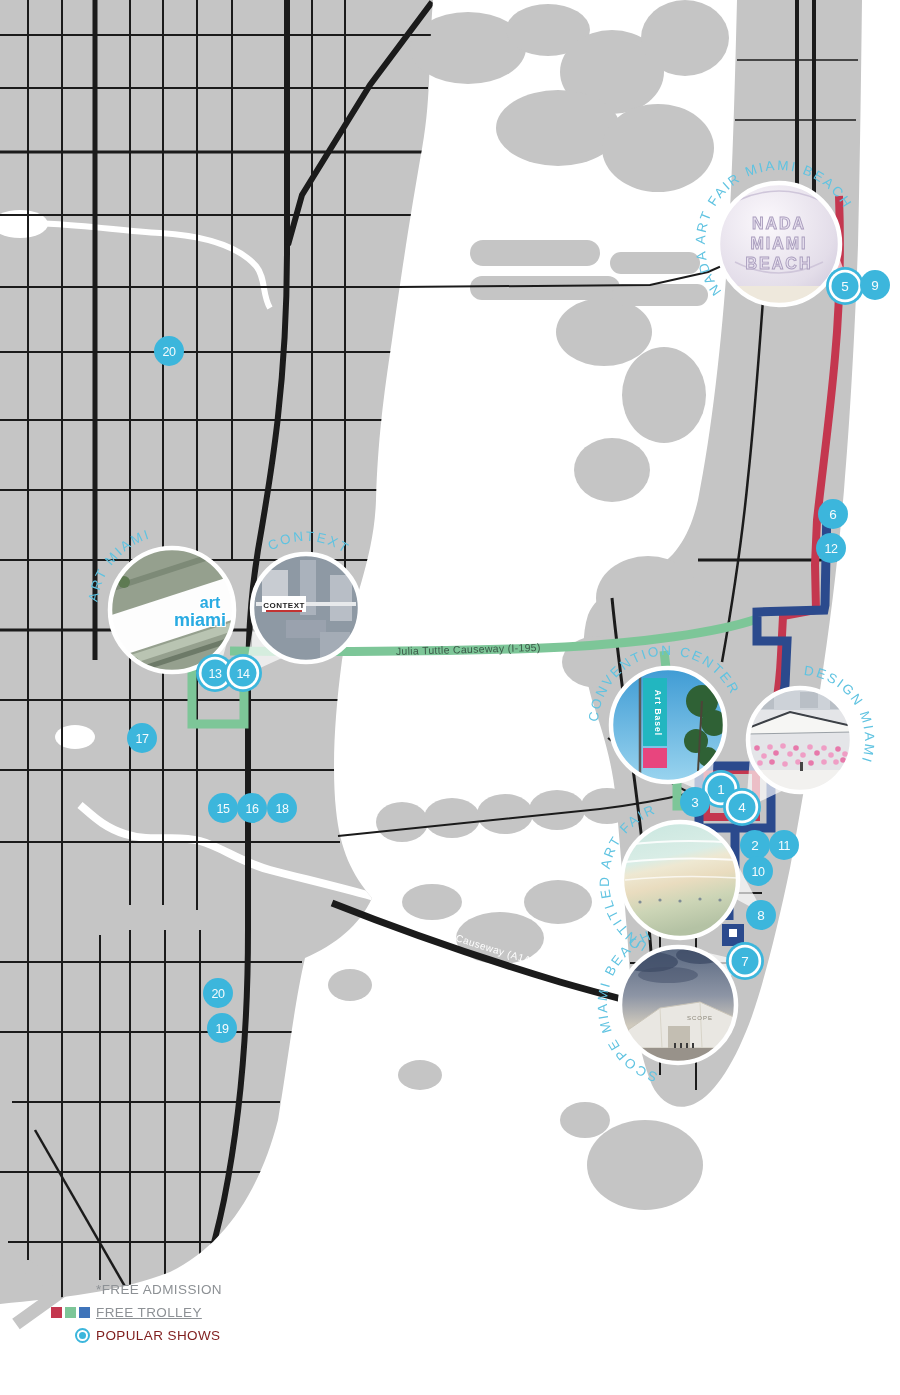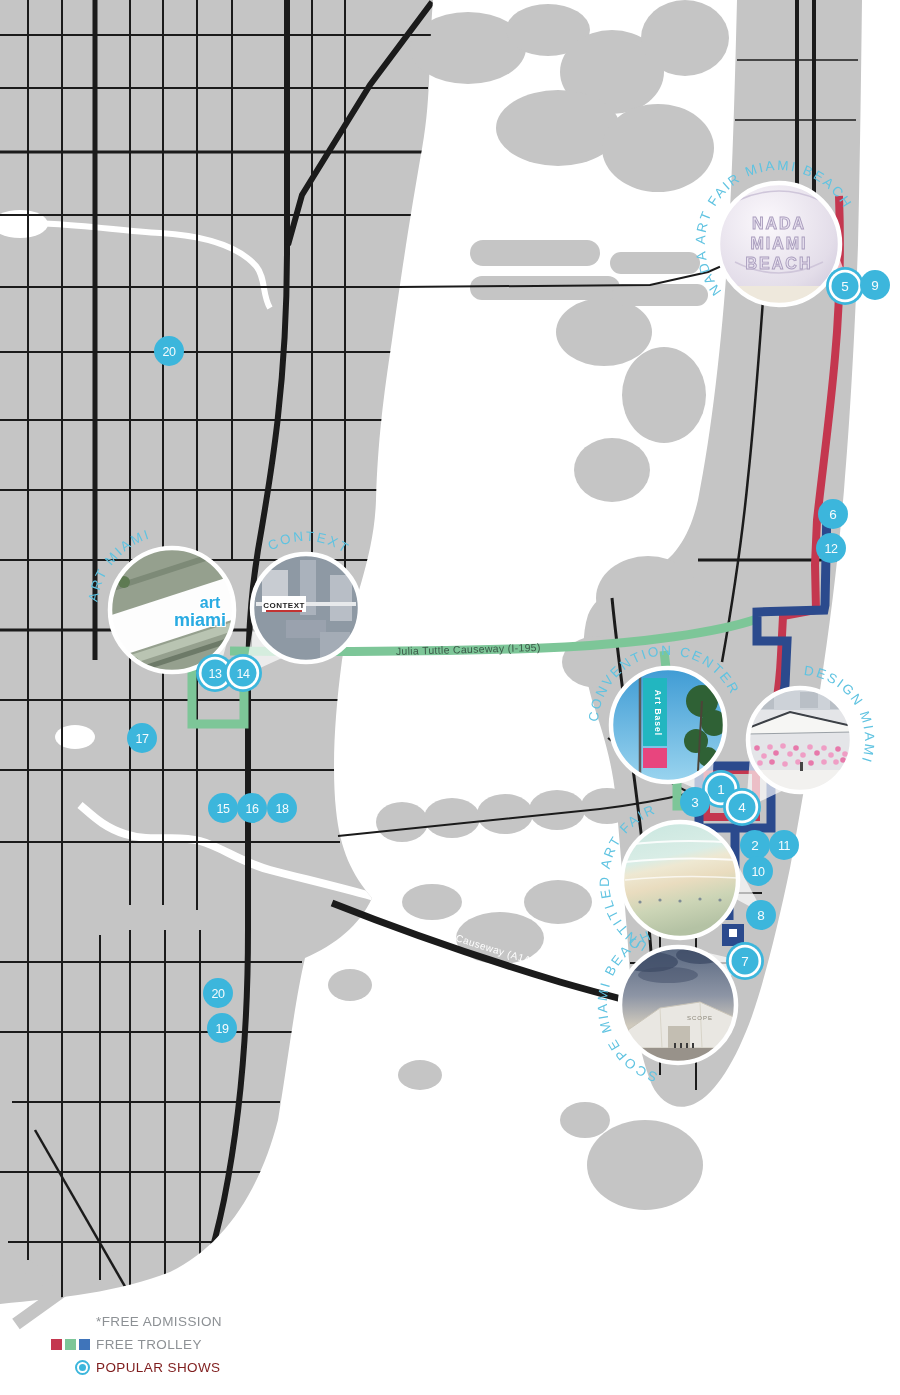--- a/index.html
+++ b/index.html
@@ -1,21 +1,21 @@
 <!DOCTYPE html>
 <html><head>
 <meta charset="utf-8">
 <title>Map</title>
 <style>
   html,body{margin:0;padding:0;background:#ffffff;}
   .stage{position:relative;width:900px;height:1395px;background:#ffffff;overflow:hidden;
          font-family:"Liberation Sans",sans-serif;}
   .stage svg{position:absolute;left:0;top:0;}
   svg text{font-family:"Liberation Sans",sans-serif;}
-  .legend{position:absolute;left:50px;top:1310px;z-index:5;text-align:center;}
+  .legend{position:absolute;left:50px;top:1278px;z-index:5;text-align:center;}
   .lrow{display:flex;align-items:center;height:23px;}
   .licon{width:40px;display:flex;justify-content:flex-end;align-items:center;gap:3px;margin-right:6px;}
   .ltext{font-size:13.5px;color:#8d9195;letter-spacing:.4px;white-space:nowrap;}
   .sw{width:11px;height:11px;display:inline-block;}
   .ring{width:11px;height:11px;border-radius:50%;border:2.5px solid #3cb6dc;background:#fff;
         display:inline-flex;align-items:center;justify-content:center;}
   .ring i{width:7px;height:7px;border-radius:50%;background:#3cb6dc;display:block;}
 </style>
 </head>
 <body>
@@ -425,21 +425,21 @@
     <div class="lrow">
       <span class="licon"></span>
       <span class="ltext" style="color: rgb(141, 145, 149);">*FREE ADMISSION</span>
     </div>
     <div class="lrow">
       <span class="licon">
         <span class="sw" id="sw-red" style="background: rgb(196, 55, 79);"></span>
         <span class="sw" id="sw-green" style="background: rgb(125, 198, 152);"></span>
         <span class="sw" id="sw-blue" style="background: rgb(63, 116, 186);"></span>
       </span>
-      <span class="ltext" style="color: rgb(141, 145, 149);">FREE TROLLEY</span>
+      <span class="ltext" style="color: rgb(141, 145, 149); text-decoration: underline;">FREE TROLLEY</span>
     </div>
     <div class="lrow">
       <span class="licon">
         <span class="ring" id="pop-icon" style="border-color: rgb(60, 182, 220);">
             <i style="background: rgb(60, 182, 220);"></i>
           </span>
       </span>
       <span class="ltext" style="color: #7f1d1d;">POPULAR SHOWS</span>
     </div>
   </div>

